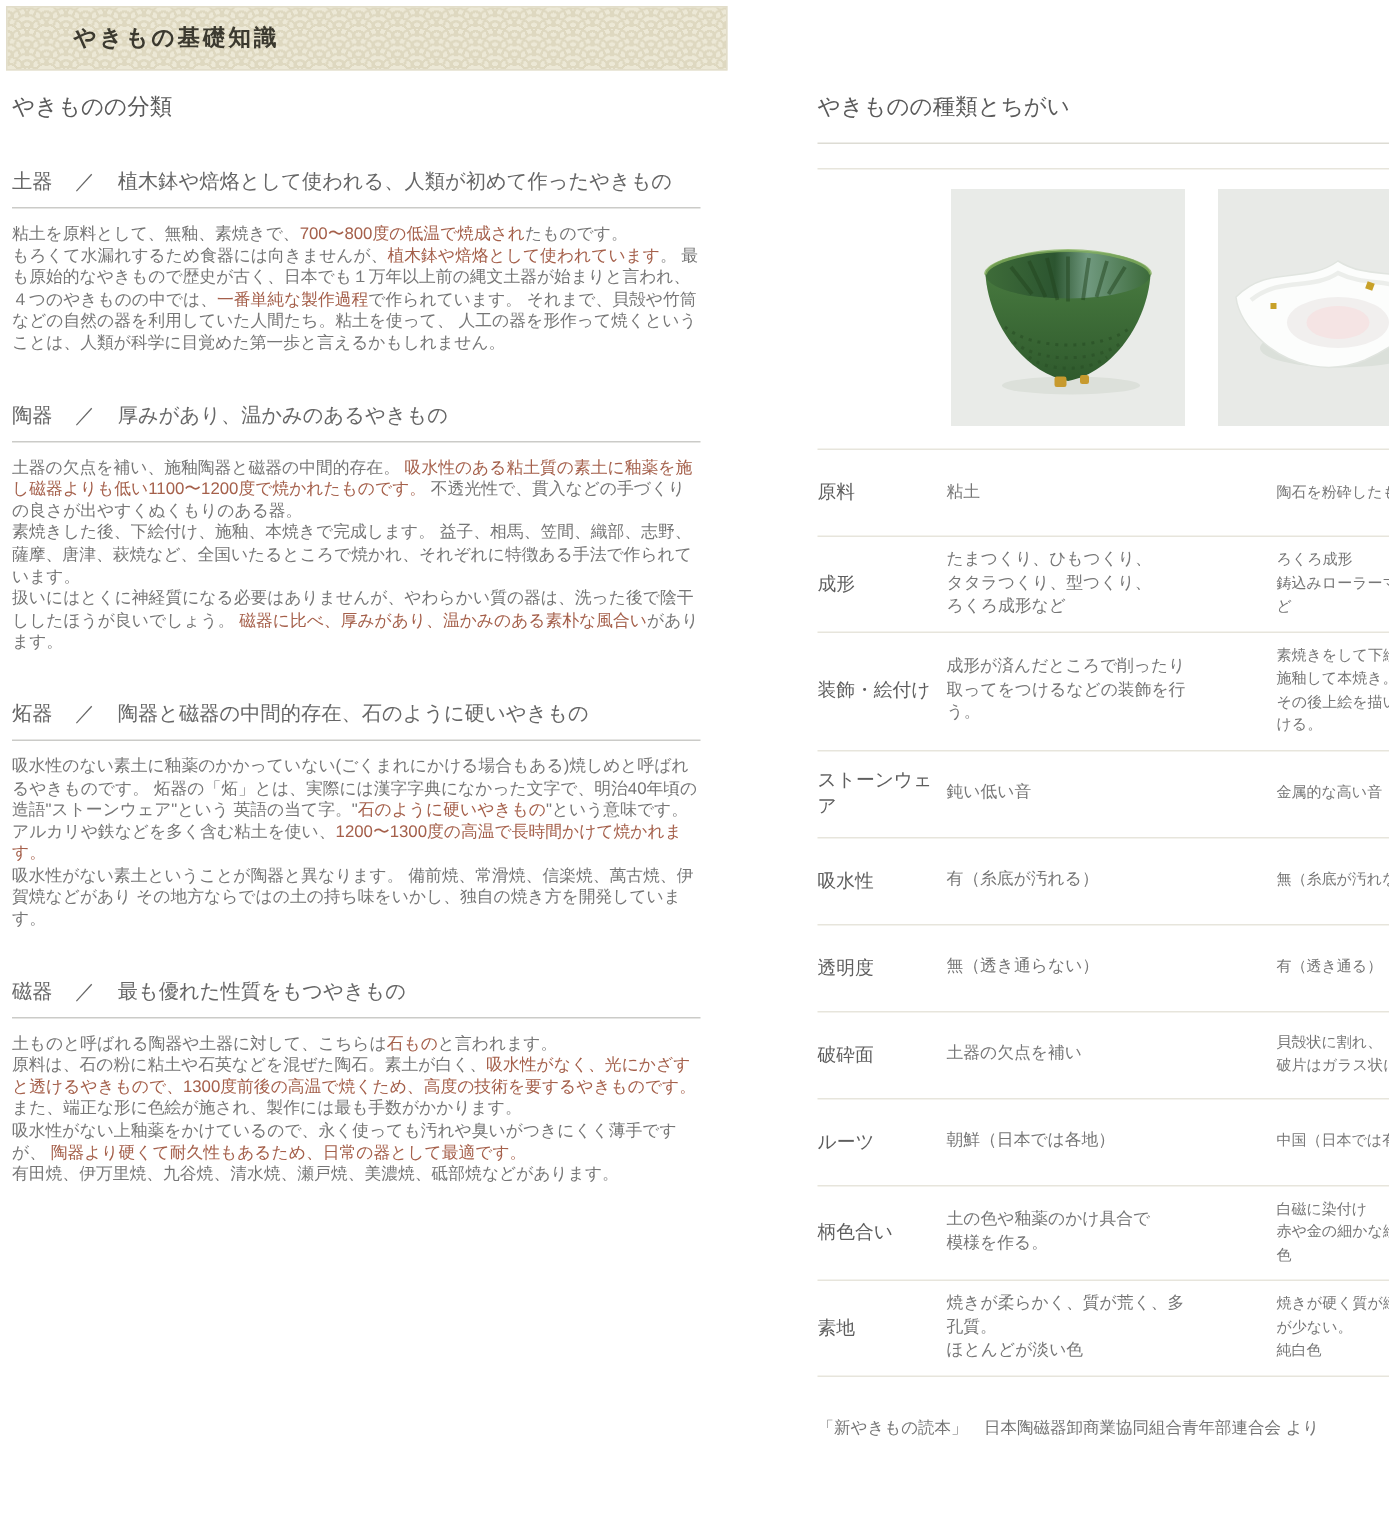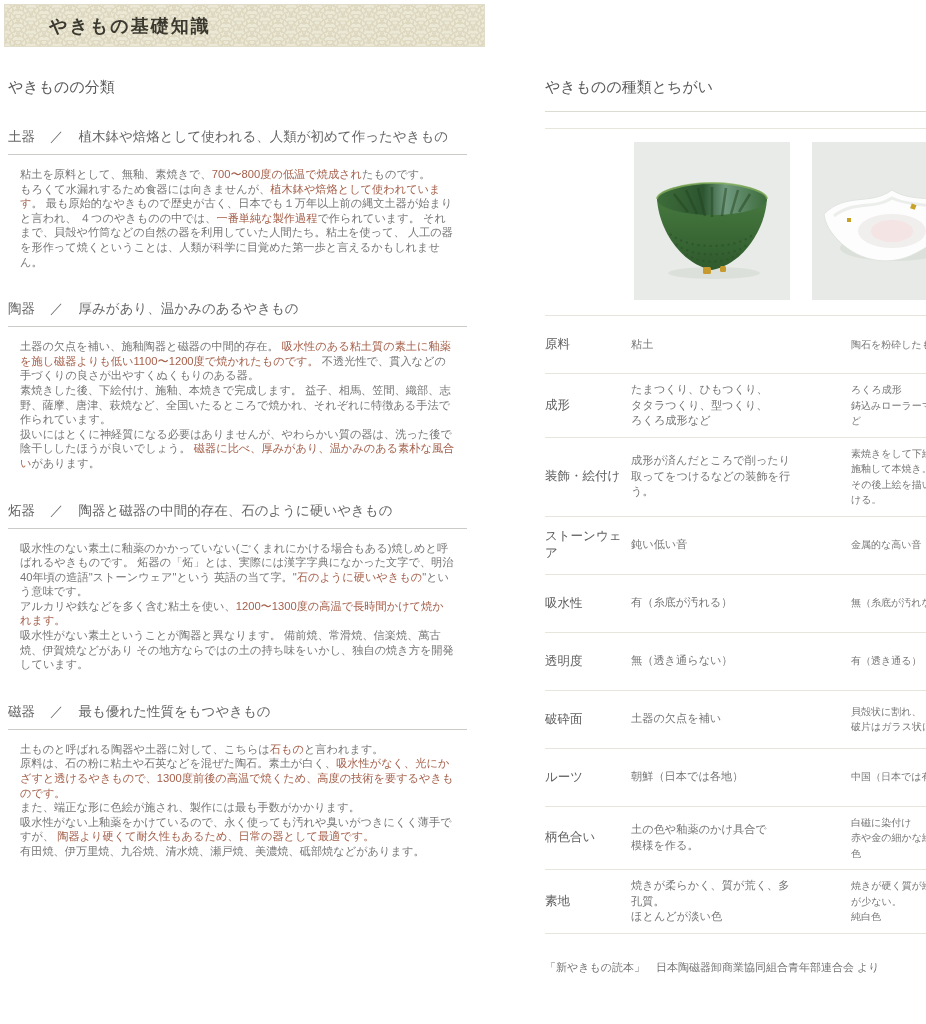--- a/index.html
+++ b/index.html
@@ -14,35 +14,35 @@
     background-color:#ece8d6;
     background-image:
       radial-gradient(14px at 50% 100%, rgba(0,0,0,0) 0 3px, #ded8c0 3px 4.5px, rgba(0,0,0,0) 4.5px 7.5px, #ded8c0 7.5px 9px, rgba(0,0,0,0) 9px 12px, #ded8c0 12px 13.5px, rgba(0,0,0,0) 13.5px),
       radial-gradient(14px at 50% 100%, rgba(0,0,0,0) 0 3px, #ded8c0 3px 4.5px, rgba(0,0,0,0) 4.5px 7.5px, #ded8c0 7.5px 9px, rgba(0,0,0,0) 9px 12px, #ded8c0 12px 13.5px, rgba(0,0,0,0) 13.5px);
     background-size:26px 13px;
     background-position:0 0,13px 6.5px;
     border:1px solid #e2ddca;
   }
   .banner-title{
     font-family:Liberation Sans, sans-serif;font-weight:bold;
-    font-size:18px;letter-spacing:2px;color:#3b392f;padding-left:44px;
+    font-size:15px;letter-spacing:2px;color:#3b392f;padding-left:44px;
   }
 
   
-  .col{position:absolute;top:76px;}
+  .col{position:absolute;top:60px;}
   .col-left{left:8px;width:459px;}
   .col-right{left:497px;width:429px;margin-left:48px;}
   .col-heading{font-size:15px;font-weight:normal;color:#5a5a5a;margin:2px 0 0;}
 
   
   .section{margin-top:31px;}
   .section-head{font-size:13.5px;color:#666;}
   .section-head .sep{margin:0 15px;}
   .rule{border:none;border-top:1px solid #cbcbc8;margin:8px 0 10px;height:0;}
-  .body-text{font-size:11.2px;line-height:14.6px;color:#767676;margin:12px;white-space:pre-line;}
+  .body-text{font-size:11.2px;line-height:14.6px;color:#767676;margin:0;white-space:pre-line;}
   .em{color:var(--em);}
 
   
   .rule-light{border:none;border-top:1px solid #dddcd4;margin:14px 0 0;height:0;}
   .cmp-table{margin-top:16px;border-bottom:1px solid #e7e5dc;}
   .photo-row{display:flex;justify-content:flex-end;gap:22px;padding:13px 6px 15px 0;border-top:1px solid #e7e5dc;}
   .photo{width:156px;height:158px;background:#e9ebe8;flex:none;}
   .photo svg{display:block;}
   .t-row{display:flex;align-items:center;border-top:1px solid #e7e5dc;min-height:58px;padding:8px 0;box-sizing:border-box;}
   .t-label{width:86px;flex:none;font-size:12.5px;color:#5e5e5e;}

